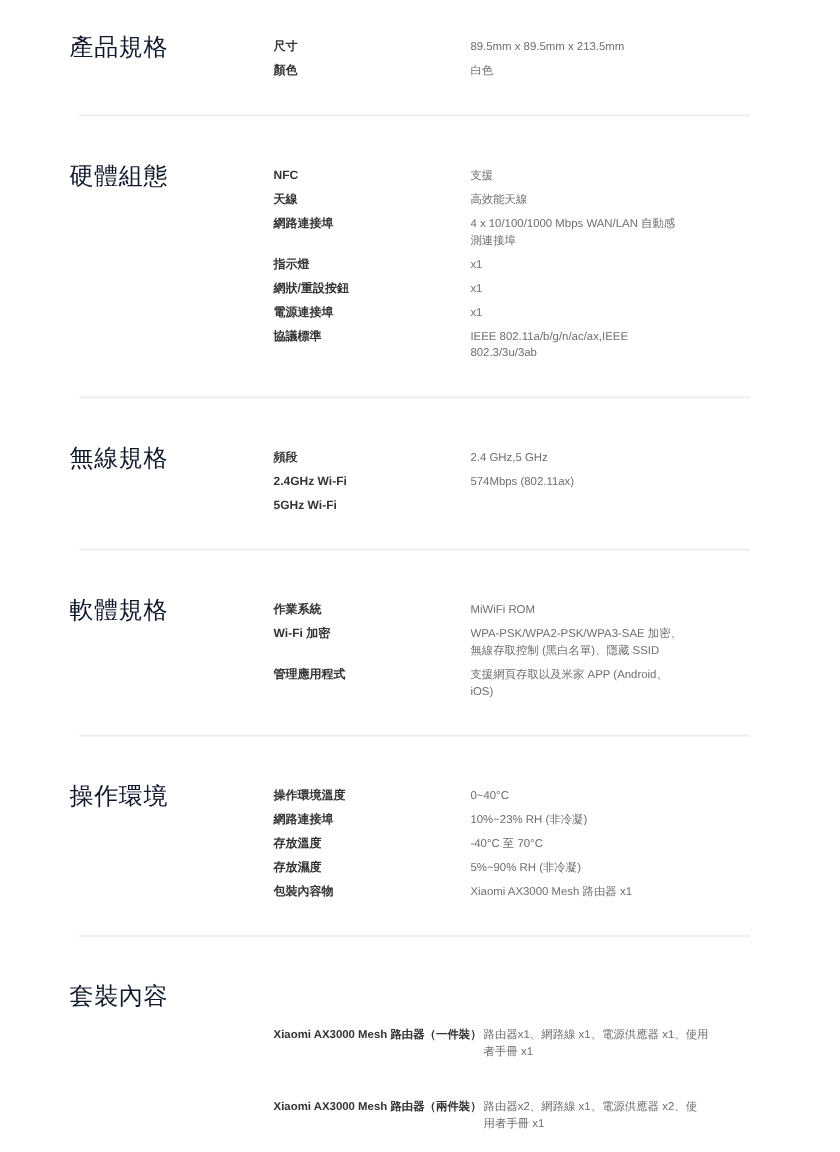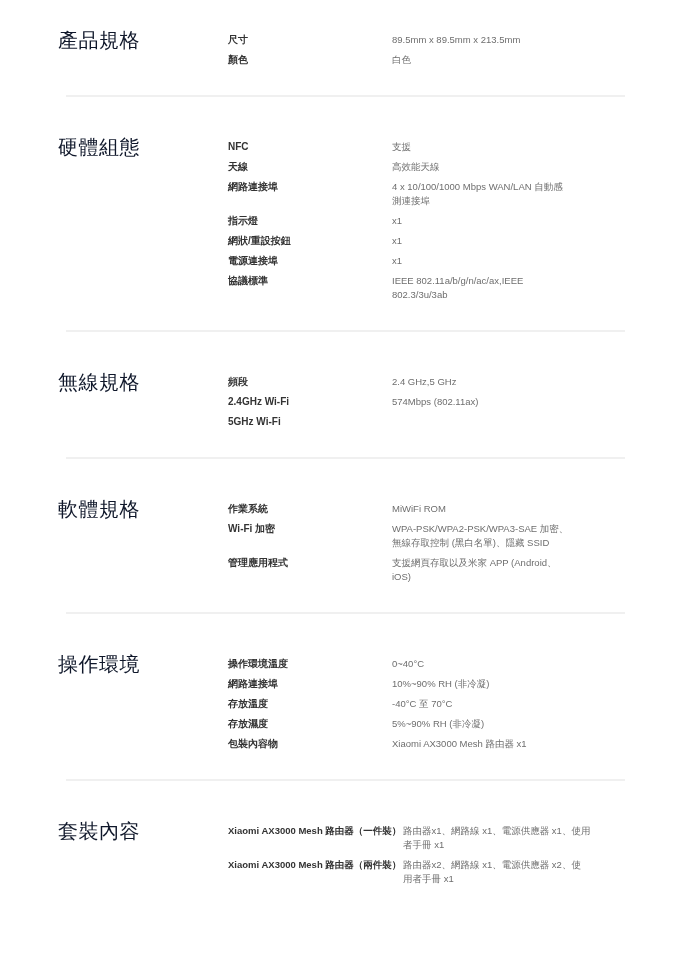--- a/index.html
+++ b/index.html
@@ -40,21 +40,21 @@
     line-height: 14px;
     padding-right: 8px;
   }
   .value {
     font-size: 9.5px;
     font-weight: 400;
     color: #6e6e6e;
     line-height: 14px;
     white-space: pre-line;
   }
-  .wide-label .row { grid-template-columns: 175px 1fr; }
+  .wide-label .row { grid-template-columns: 175px 1fr; margin-top: 32px; }
   .wide-label .label { font-size: 9.5px; white-space: nowrap; }
   .divider {
     height: 2px;
     background: #f0f0f0;
     margin-left: 8px;
   }
 </style>
 </head>
 <body>
 
@@ -148,21 +148,21 @@
     <div class="divider"></div>
     <section class="spec-section">
       <h2 class="section-title">操作環境</h2>
       <div class="rows">
         <div class="row">
           <div class="label">操作環境溫度</div>
           <div class="value">0~40°C</div>
         </div>
         <div class="row">
           <div class="label">網路連接埠</div>
-          <div class="value">10%~90% RH (非冷凝)</div>
+          <div class="value">10%~23% RH (非冷凝)</div>
         </div>
         <div class="row">
           <div class="label">存放溫度</div>
           <div class="value">-40°C 至 70°C</div>
         </div>
         <div class="row">
           <div class="label">存放濕度</div>
           <div class="value">5%~90% RH (非冷凝)</div>
         </div>
         <div class="row">

